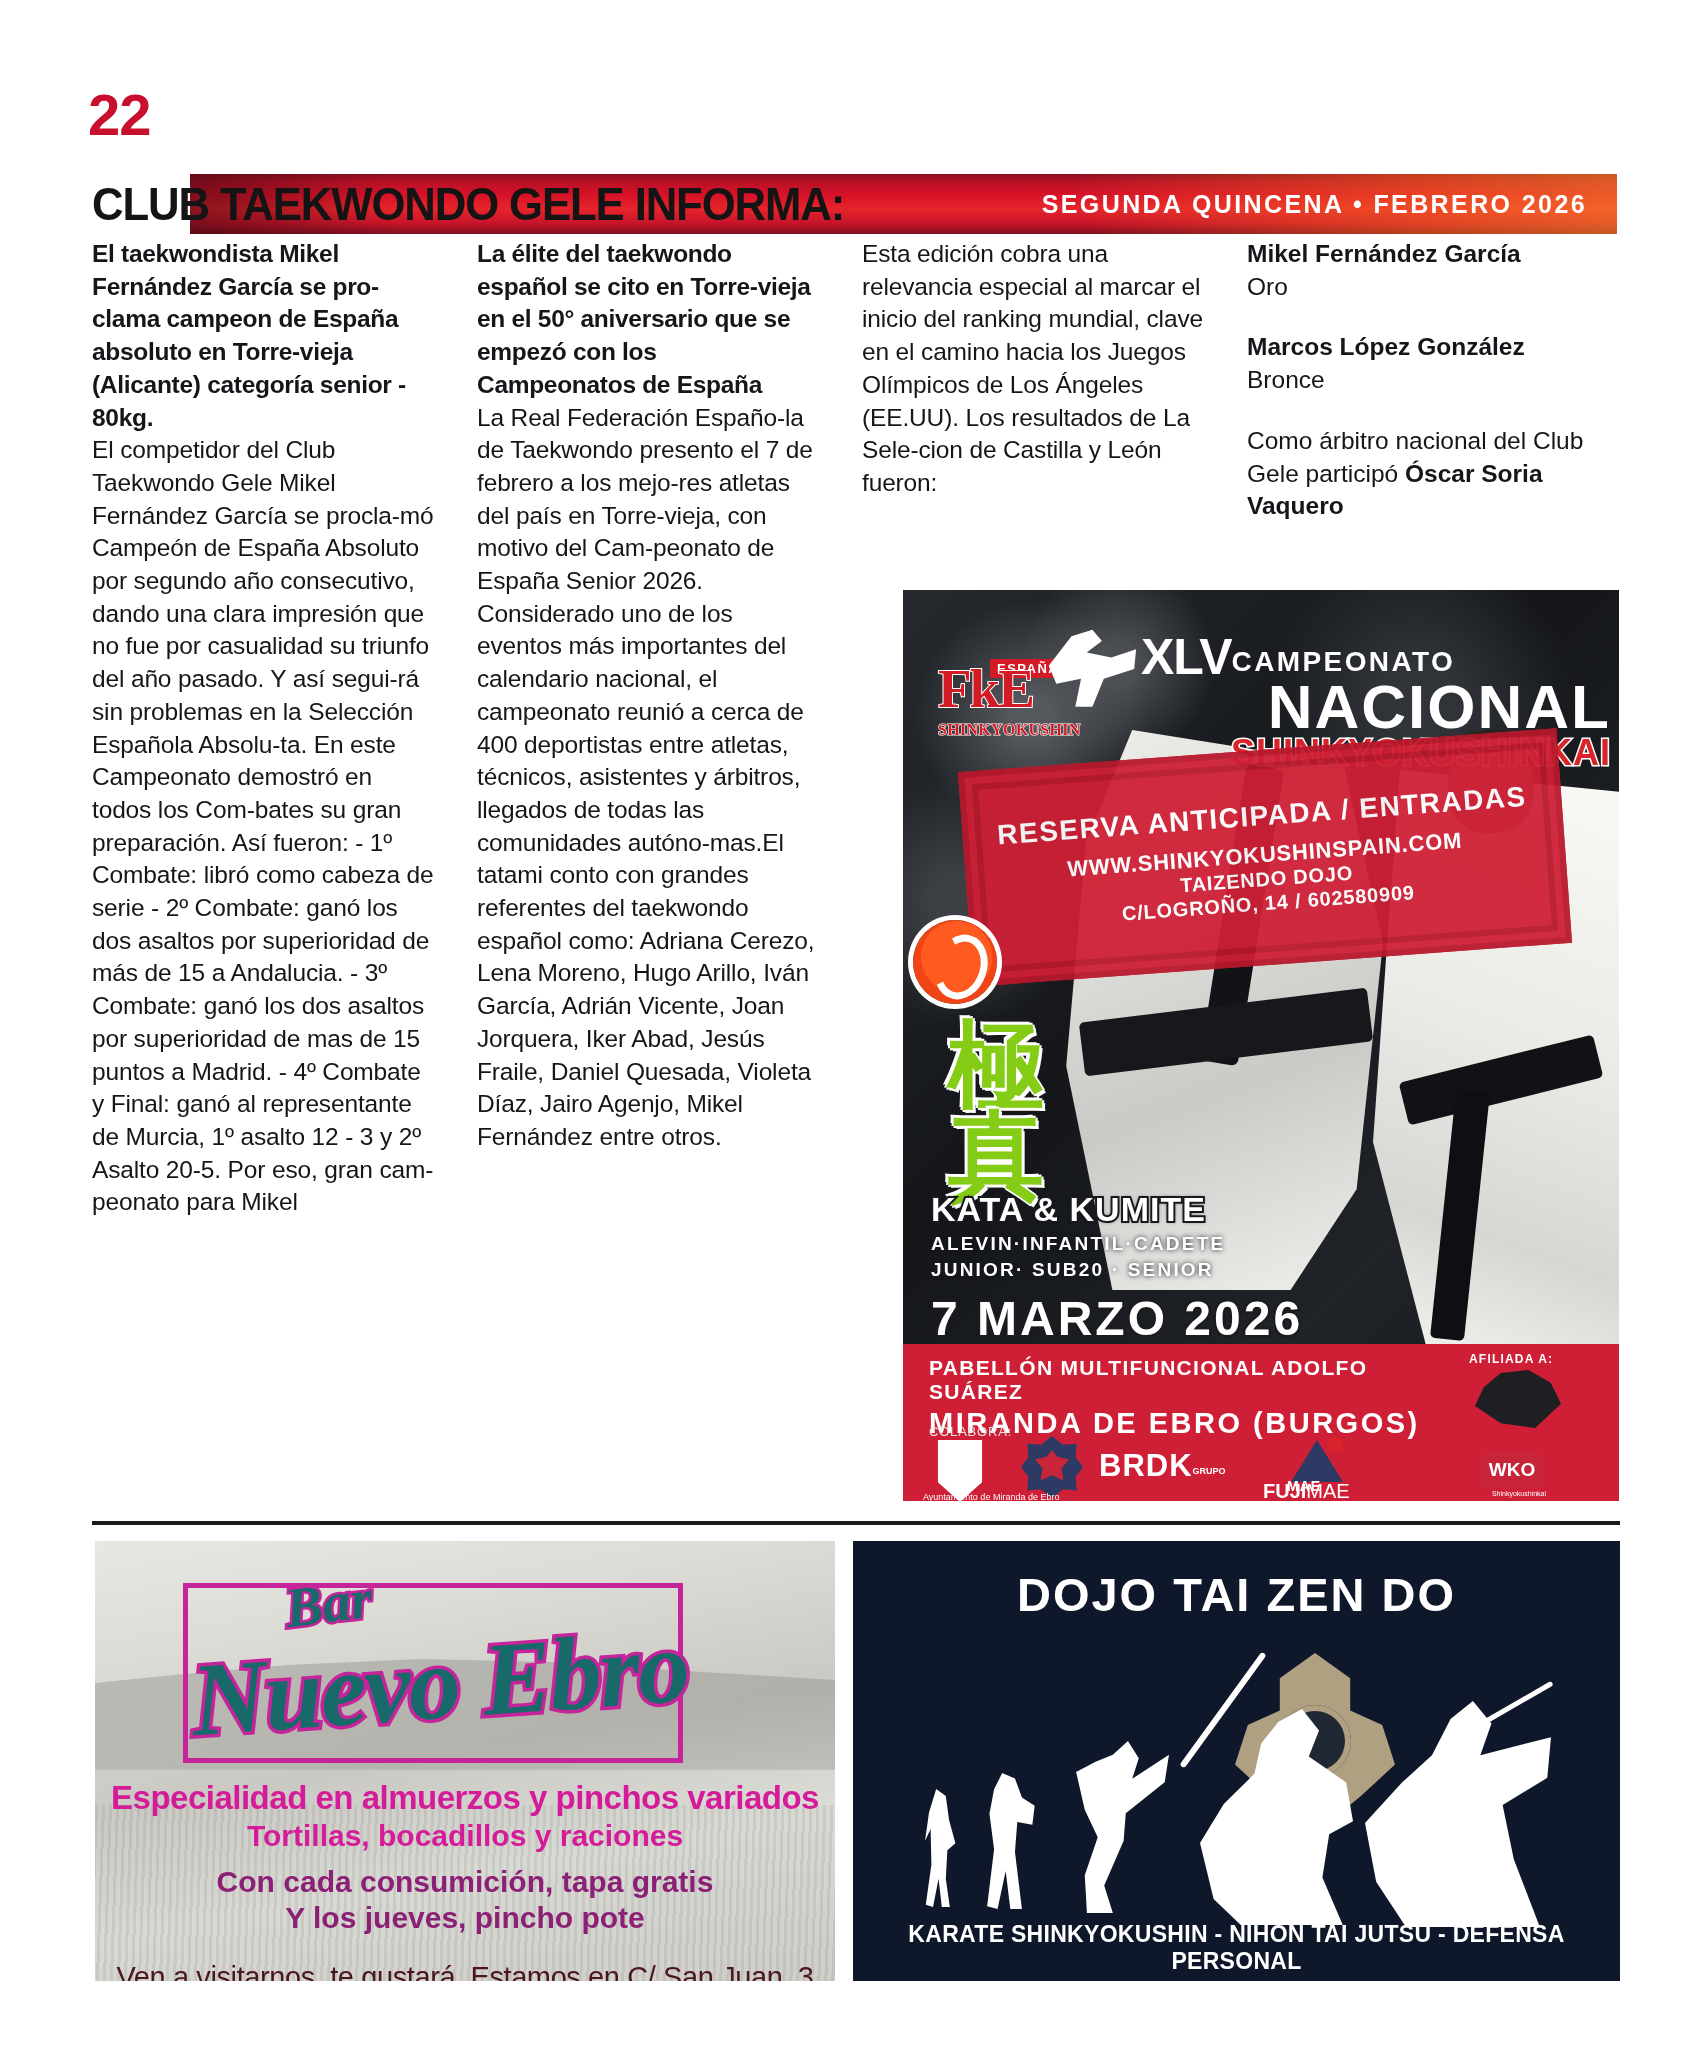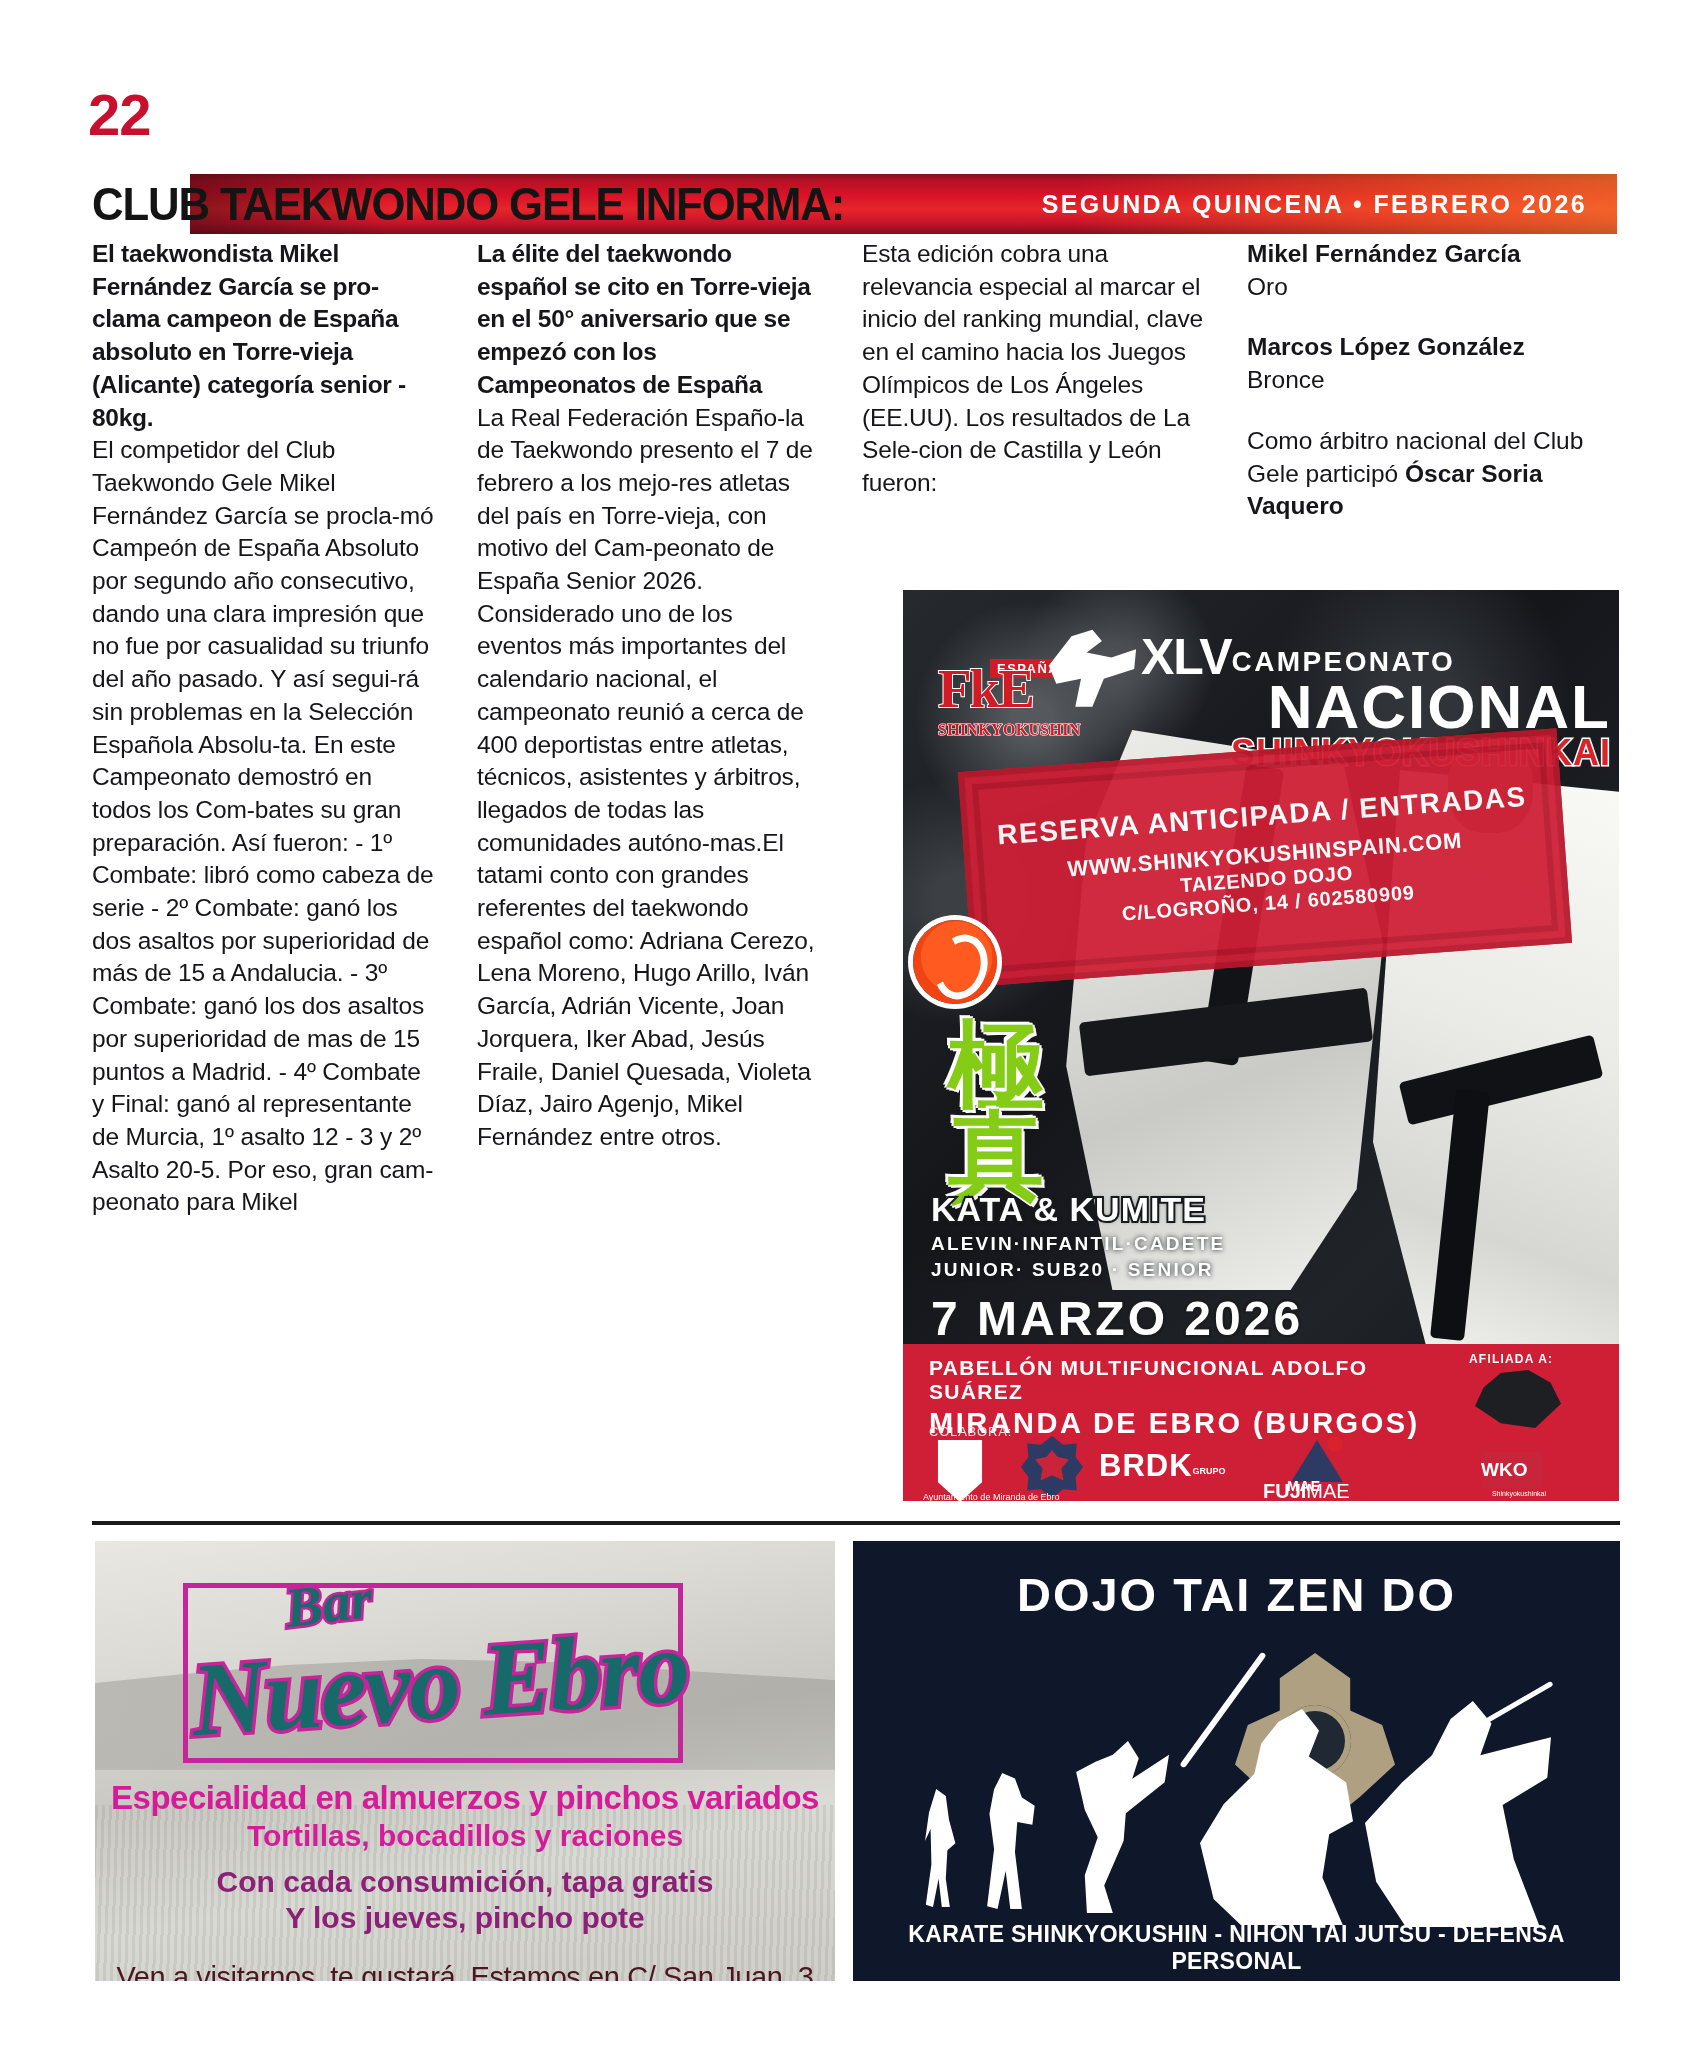--- a/index.html
+++ b/index.html
@@ -293,21 +293,21 @@
     position:absolute; left:20px; top:148px;
     color:#fff; font-size:9px; font-family:"Liberation Sans", sans-serif;
   }
   .afil-1 {
     position:absolute; left:572px; top:26px; width:86px; height:58px;
     background:#1d1f22; clip-path: polygon(10% 30%,30% 5%,62% 0,88% 22%,100% 58%,70% 100%,30% 92%,0% 62%);
   }
   .afil-2 {
     position:absolute; left:578px; top:108px; width:62px; height:36px;
     background:#c8243a; border-radius:4px;
-    color:#fff; font-size:19px; font-weight:700; line-height:36px;
+    color:#fff; font-size:19px; font-weight:700; text-align:center; line-height:36px;
     font-family:"Liberation Sans", sans-serif;
   }
   .afil-cap {
     position:absolute; left:556px; top:146px; width:120px; color:#fff;
     font-size:7px; text-align:center; font-family:"Liberation Sans", sans-serif;
   }
 
   
   .rule {
     position:absolute; left:92px; top:1521px; width:1528px; height:4px; background:#1a1a1a;

